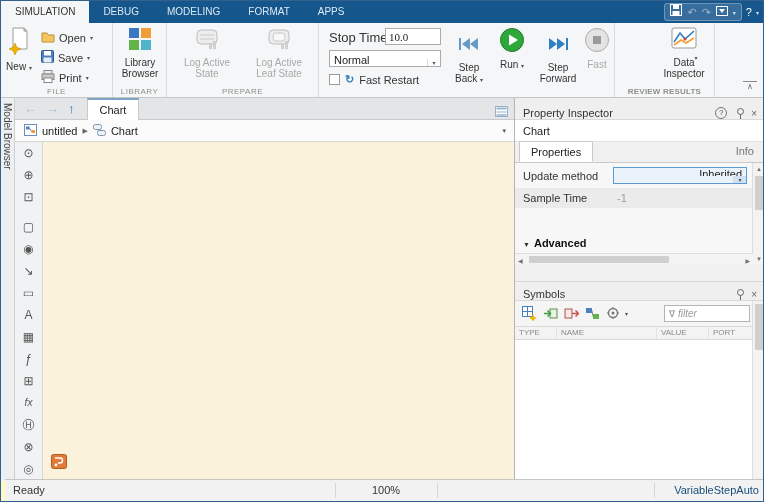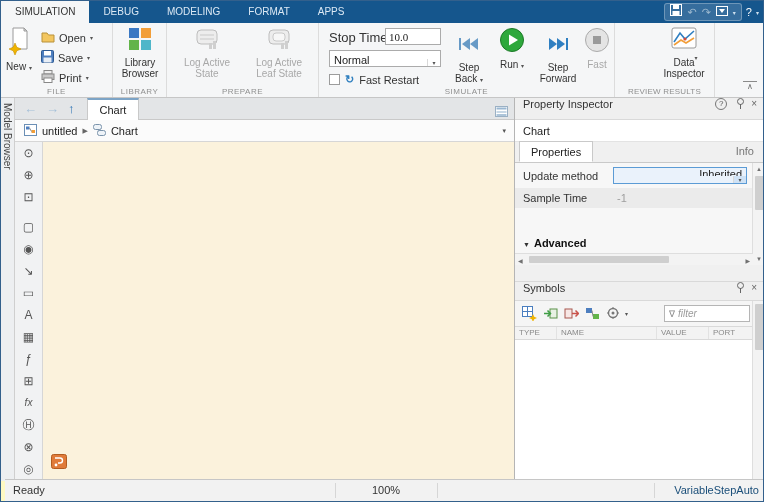--- a/index.html
+++ b/index.html
@@ -63,21 +63,21 @@
              border-right:1px solid #d6d6d6; display:flex; flex-direction:column; align-items:center; }
   .pal { width:24px; height:22px; line-height:22px; text-align:center; font-size:12px; color:#555; }
   .pal.gap { margin-top:8px; }
   .canvas { position:absolute; left:42px; top:44px; width:471px; height:339px; background:#fbf2dc; }
   .chart-badge { position:absolute; left:8px; bottom:8px; }
 
   
   .rpanel { position:absolute; left:513px; top:0; width:251px; height:383px; background:#f7f7f7;
             border-left:1px solid #b5b5b5; }
   .phead { position:absolute; left:0; width:100%; height:22px; background:#efefef; border-bottom:1px solid #d9d9d9;
-           display:flex; align-items:flex-start; font-size:11px; color:#333; padding:0 8px; }
+           display:flex; align-items:flex-end; font-size:11px; color:#333; padding:0 8px; }
   .phead .spacer { flex:1; }
   .hicon { color:#666; font-size:10px; margin-left:7px; }
   .help-circ { width:12px; height:12px; border:1px solid #777; border-radius:50%; text-align:center;
                line-height:10px; font-size:8px; color:#555; margin-left:7px; }
   .pin { position:relative; width:9px; height:11px; margin-left:8px; }
   .pin::before { content:""; position:absolute; left:2px; top:0; width:5px; height:5px; border:1px solid #666;
                  border-radius:50%; }
   .pin::after { content:""; position:absolute; left:5px; top:6px; width:1px; height:5px; background:#666; }
   .objrow { position:absolute; left:0; top:22px; width:100%; height:22px; background:#fff;
             border-bottom:1px solid #e3e3e3; line-height:22px; padding-left:8px; font-size:11px; color:#222; }
@@ -283,39 +283,38 @@
       </div>
       <div class="bigbtn disabled" style="left:264px;top:0;width:28px;">
         <span>
           <svg width="26" height="26" viewBox="0 0 26 26">
               <circle cx="13" cy="13" r="11.5" fill="#e4e4e4" stroke="#ababab"></circle>
               <rect x="9" y="9" width="8" height="8" fill="#9a9a9a"></rect>
             </svg>
         </span>
         <span class="blabel">Fast</span>
       </div>
-      <div class="seclabel">SIMULATE</div>
     </div>
 
     <div class="rsec" style="left:614px;width:100px;">
       <div class="bigbtn" style="left:14px;top:0;width:54px;margin-left:28px;">
         <span>
           <svg width="26" height="24" viewBox="0 0 26 24">
               <rect x="1" y="1" width="24" height="20" rx="2" fill="#fff" stroke="#999"></rect>
               <polyline points="3,15 9,6 14,12 23,4" fill="none" stroke="#2f7fc1" stroke-width="1.6"></polyline>
               <polyline points="3,18 10,13 15,16 23,11" fill="none" stroke="#f29e38" stroke-width="1.6"></polyline>
               <circle cx="14" cy="12" r="1.6" fill="#d04a3a"></circle>
             </svg>
         </span>
         <span class="blabel">Data Inspector</span>
       </div>
       <div style="position:absolute;left:74px;top:22px;width:14px;height:20px;text-align:center;line-height:20px;">
         <span class="caret">▾</span>
       </div>
-      <div class="seclabel" style="letter-spacing:.2px;">REVIEW RESULTS</div>
+      <div class="seclabel" style="letter-spacing:.2px;font-weight:bold;">REVIEW RESULTS</div>
     </div>
 
     <div class="collapse-btn">∧</div>
   </div>
 
   <div class="workspace">
 
     <div class="mb-strip">
       <span>Model Browser</span>
     </div>

